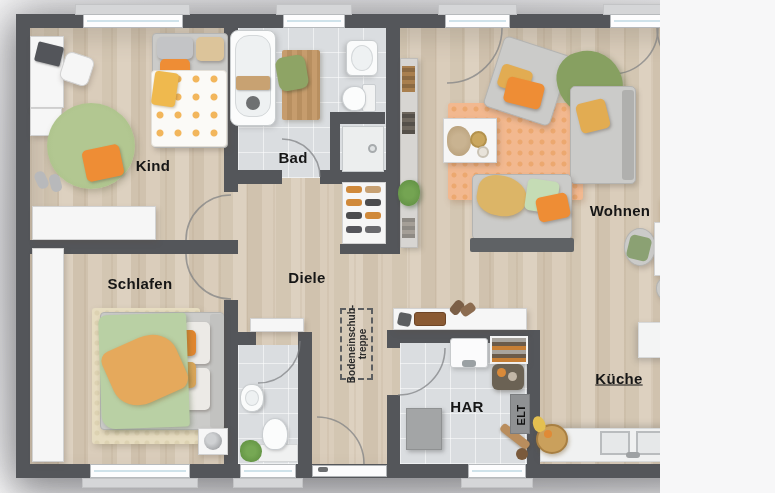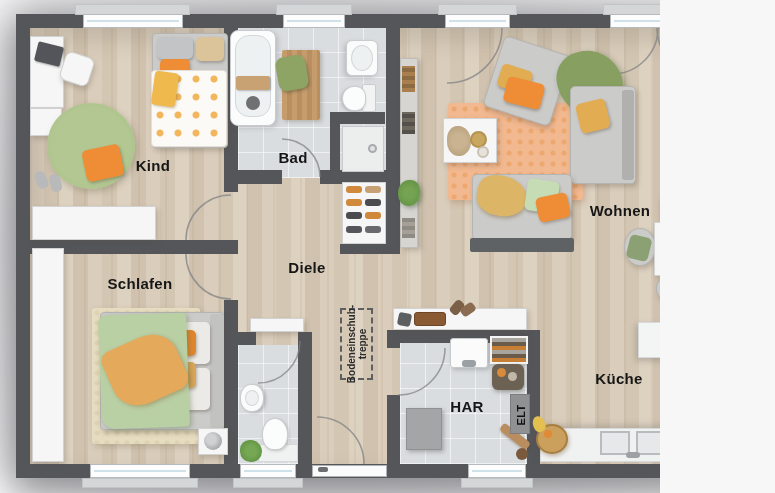--- a/index.html
+++ b/index.html
@@ -255,16 +255,16 @@
   <div class="f" style="left:240px;top:384px;width:24px;height:28px;background:#fafbfb;border:1px solid #c8ccce;border-radius:45%;box-shadow:2px 1px 3px rgba(90,90,90,.3);"></div>
   <div class="f" style="left:245px;top:390px;width:14px;height:16px;background:#eef1f2;border:1px solid #d4d8da;border-radius:50%;"></div>
   <div class="f" style="left:258px;top:444px;width:40px;height:18px;background:#f0f1f1;border:1px solid #d5d7d8;"></div>
   <div class="f" style="left:262px;top:418px;width:26px;height:32px;background:#fbfcfc;border:1px solid #c9cdd0;border-radius:50% 50% 42% 42%;box-shadow:1px 1px 3px rgba(90,90,90,.3);"></div>
   <div class="f" style="left:240px;top:440px;width:22px;height:22px;background:radial-gradient(circle,#76a854 30%,#5a8a3c 100%);border-radius:45% 55% 50% 50%;"></div>
 
   <div class="lbl" style="left:153px;top:165px;">Kind</div>
   <div class="lbl" style="left:293px;top:157px;">Bad</div>
   <div class="lbl" style="left:620px;top:210px;">Wohnen</div>
   <div class="lbl" style="left:140px;top:283px;">Schlafen</div>
-  <div class="lbl" style="left:307px;top:267px;">Diele</div>
+  <div class="lbl" style="left:307px;top:277px;">Diele</div>
   <div class="lbl" style="left:467px;top:406px;">HAR</div>
-  <div class="lbl" style="left:619px;top:378px;">Küche</div>
+  <div class="lbl" style="left:619px;top:378px;text-decoration:underline;">Küche</div>
 </div>
 
 </body></html>

